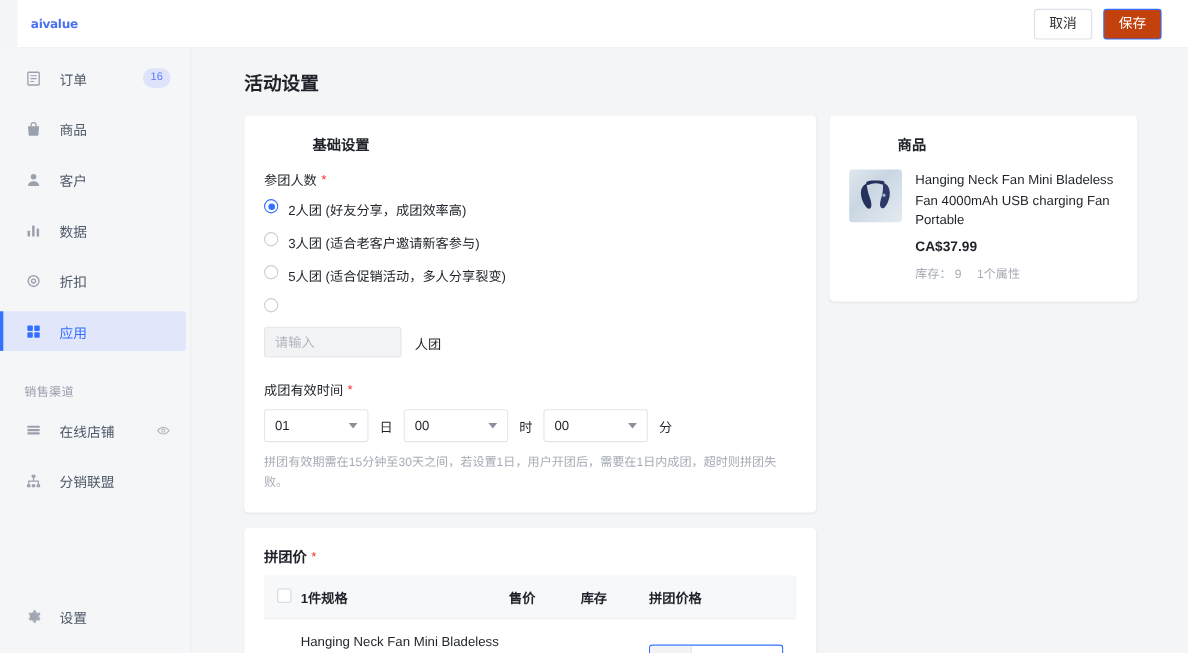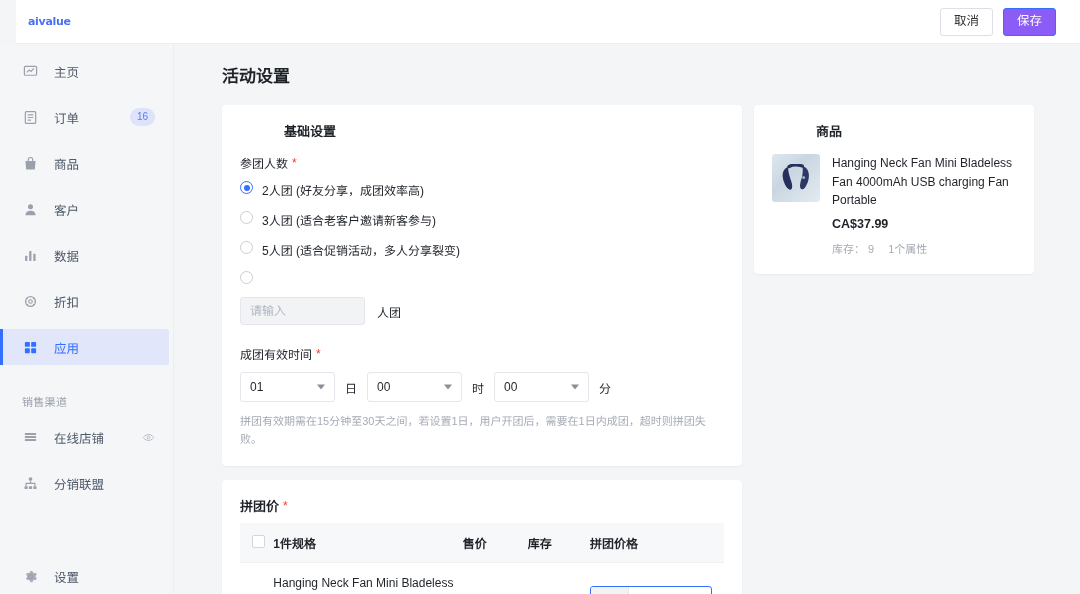--- a/index.html
+++ b/index.html
@@ -36,21 +36,21 @@
     margin-left: auto; display: flex; align-items: center;
     gap: 10px; padding-right: 24px;
   }
   .btn {
     height: 28px; min-width: 50px; padding: 0 13px;
     border-radius: 3px; font-size: 12.5px;
     display: inline-flex; align-items: center; justify-content: center;
     cursor: pointer; user-select: none; line-height: 1;
   }
   .btn-cancel { background: #fff; border: 1px solid #dcdfe6; color: #333; }
-  .btn-save { background: #8b5cf6; border: 1px solid #3370ff; color: #fff; }
+  .btn-save { background: #c2410c; border: 1px solid #3370ff; color: #fff; }
 
   
   .sidebar {
     position: absolute; top: 44px; left: 0; bottom: 0; width: 174px;
     background: #f5f6f8;
     border-right: 1px solid #eceef1;
     display: flex; flex-direction: column;
     z-index: 4;
   }
   .nav-list { padding-top: 9px; }
@@ -82,21 +82,21 @@
     background: #dde3fb; color: #5b7cf5;
     font-size: 10px; line-height: 1;
     border-radius: 9px; padding: 4px 7px 4px 7px;
     font-weight: 500;
   }
   .nav-eye { margin-left: auto; margin-right: 18px; color: #b5bac4; display: flex; }
   .nav-section-title {
     font-size: 11px; color: #9aa1ad;
     padding: 18px 0 10px 22px; letter-spacing: .3px;
   }
-  .sidebar-footer { margin-top: auto; padding-bottom: 0; }
+  .sidebar-footer { margin-top: auto; padding-bottom: 16px; }
 
   
   .main {
     position: absolute; top: 44px; left: 174px; right: 0; bottom: 0;
     background: #f4f5f7;
     overflow: hidden;
   }
   .page-title {
     font-size: 17px; font-weight: 700; color: #1f2329;
     padding: 18px 0 0 48px;
@@ -227,29 +227,20 @@
     </div>
     <div class="topbar-actions">
       <div class="btn btn-cancel">取消</div>
       <div class="btn btn-save">保存</div>
     </div>
   </div>
 
   <div class="sidebar">
     <div class="nav-list">
 
-      <div class="nav-item">
-        <span class="ico">
-          <svg width="15" height="15" viewBox="0 0 16 16" fill="none" stroke="currentColor" stroke-width="1.3">
-            <rect x="1.5" y="2.5" width="13" height="9.5" rx="1"></rect>
-            <path d="M4 9l2.5-2.5L8.5 8l3-3.2" stroke-width="1.2"></path>
-          </svg>
-        </span>
-        <span>主页</span>
-      </div>
 
       <div class="nav-item">
         <span class="ico">
           <svg width="15" height="15" viewBox="0 0 16 16" fill="none" stroke="currentColor" stroke-width="1.3">
             <rect x="2.5" y="1.8" width="11" height="12.4" rx="1"></rect>
             <path d="M5 5.2h6M5 8h6M5 10.8h3.5" stroke-width="1.1"></path>
           </svg>
         </span>
         <span>订单</span>
         <span class="nav-badge">16</span>

